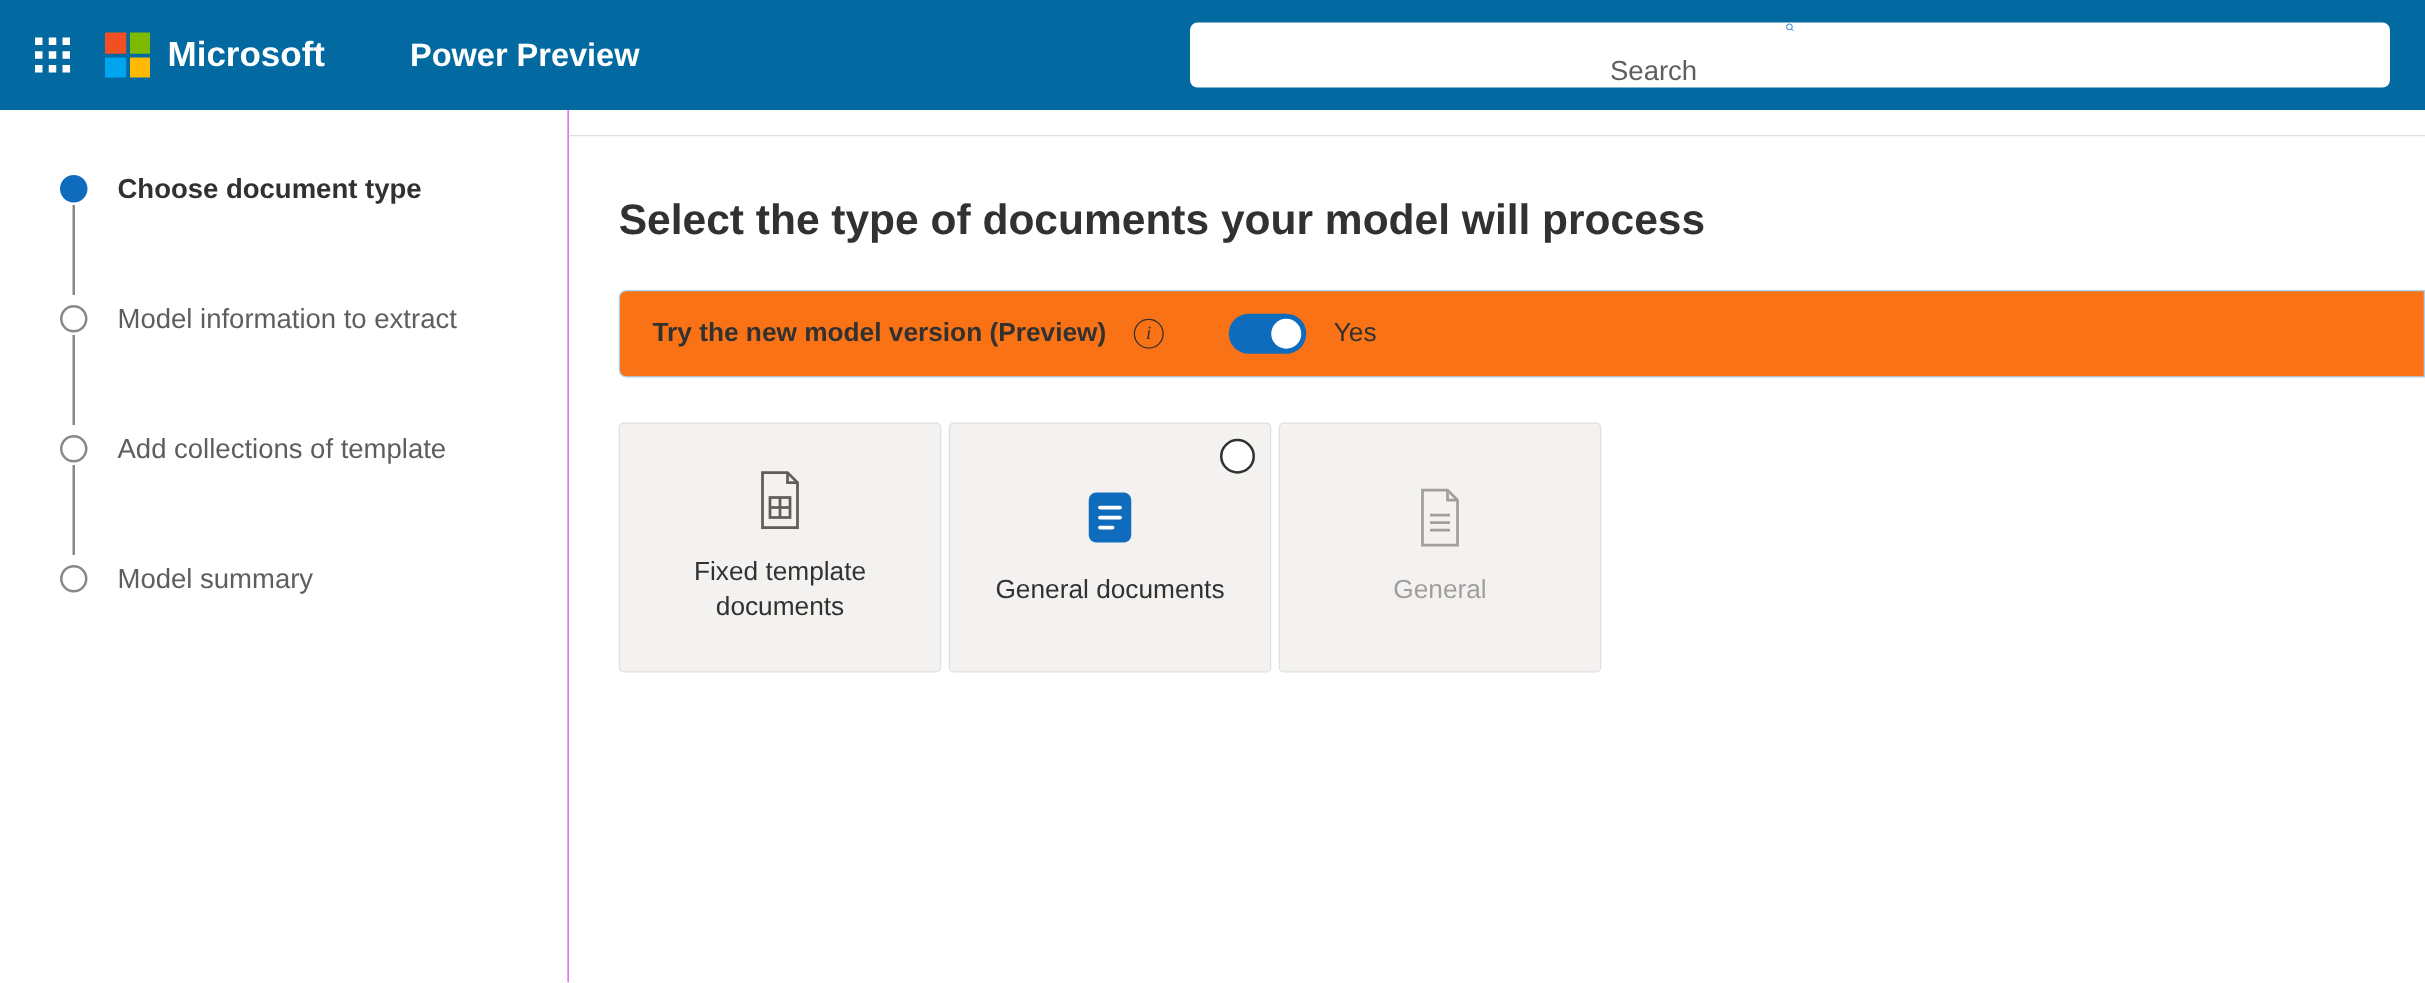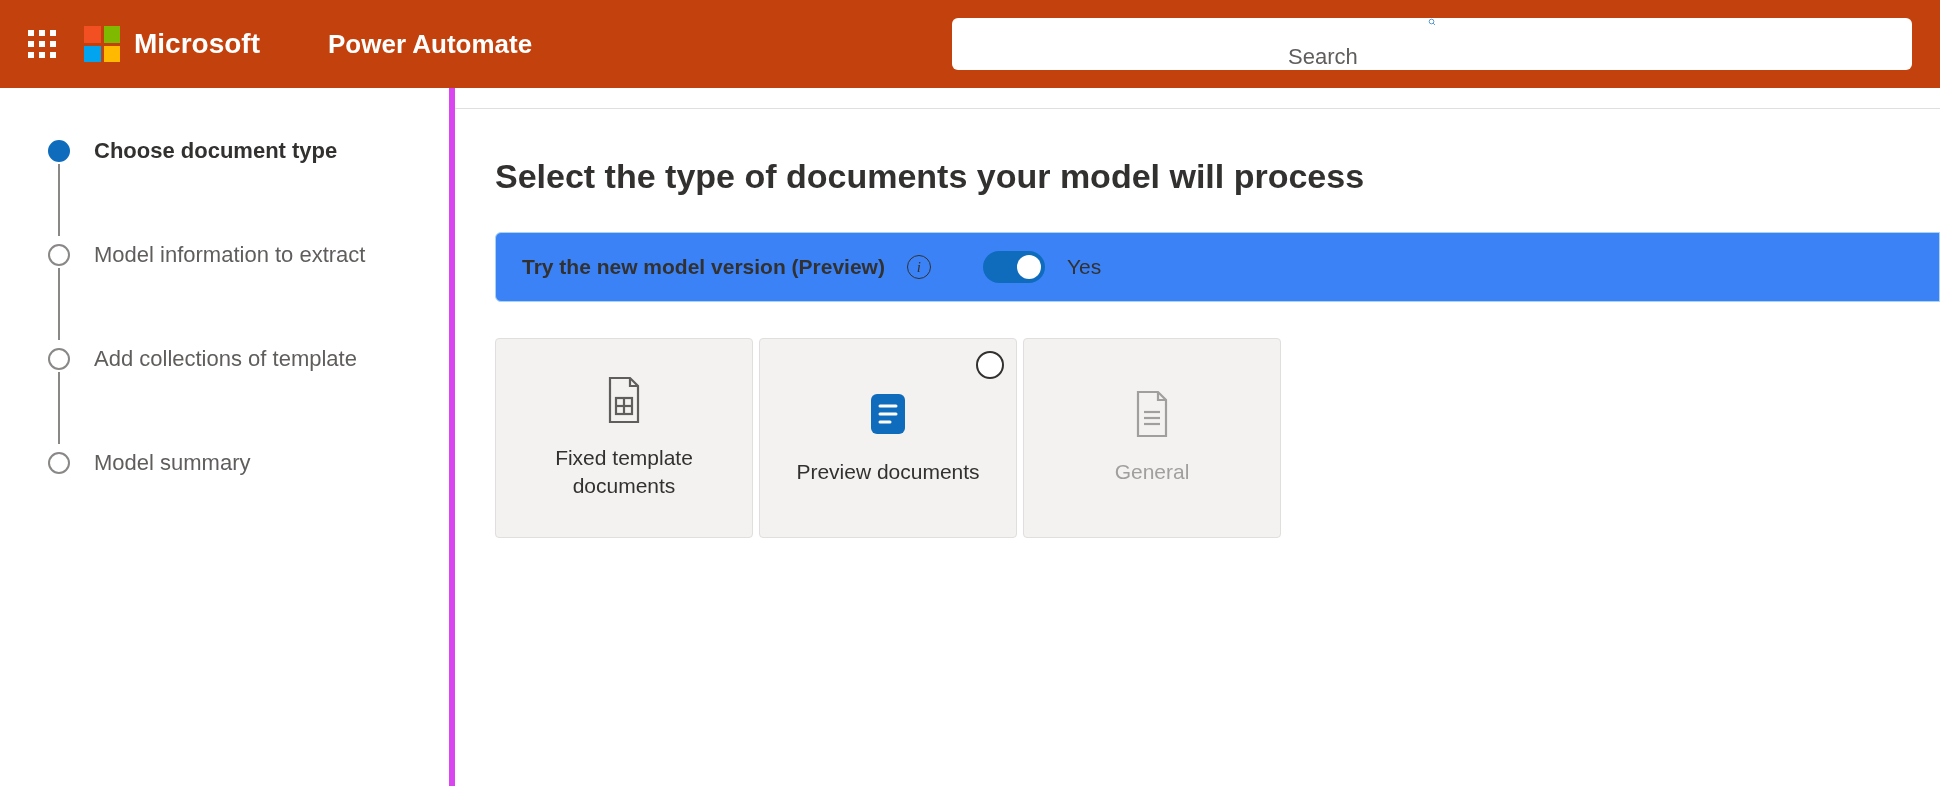--- a/index.html
+++ b/index.html
@@ -8,21 +8,21 @@
     font-size: 14px;
     color: #323130;
     background: #fff;
     width: 1940px;
     height: 786px;
     overflow: hidden;
   }
 
   
   .header {
-    background: #c2410c;
+    background: #0369a1;
     color: #fff;
     height: 88px;
     display: flex;
     align-items: center;
     padding: 0 28px;
     gap: 28px;
   }
   .waffle {
     width: 28px; height: 28px;
     display: grid;
@@ -72,21 +72,21 @@
   }
   .search input::placeholder { color: #605e5c; }
 
   
   .body {
     display: flex;
     height: calc(100% - 88px);
   }
   .sidebar {
     width: 455px;
-    border-right: 6px solid #d946ef;
+    border-right: 1px solid #d946ef;
     padding: 48px 40px 0 48px;
   }
   .steps { list-style: none; position: relative; }
   .step {
     display: flex;
     align-items: center;
     gap: 24px;
     position: relative;
     cursor: pointer;
     min-height: 30px;
@@ -132,21 +132,21 @@
     padding: 48px 0 0 0;
   }
   .page-title {
     font-size: 34px;
     font-weight: 600;
     color: #323130;
     margin-bottom: 36px;
   }
 
   .preview-banner {
-    background: #3b82f6;
+    background: #f97316;
     border: 1px solid #a9d3f2;
     border-radius: 6px 0 0 6px;
     padding: 18px 26px;
     display: flex;
     align-items: center;
     gap: 22px;
     font-size: 21px;
   }
   .preview-banner .banner-label { font-weight: 600; }
   .info-icon {
@@ -226,21 +226,21 @@
   </div>
   <div class="ms-block">
     <div class="ms-logo">
       <div class="r"></div>
         <div class="g"></div>
         <div class="b"></div>
         <div class="y"></div>
     </div>
     <div class="ms-name">Microsoft</div>
   </div>
-  <div class="app-name">Power Automate</div>
+  <div class="app-name">Power Preview</div>
 
   <div class="search-wrap">
     <div class="search">
       <svg width="24" height="24" viewBox="0 0 24 24" fill="none" stroke="#0f6cbd" stroke-width="2">
         <circle cx="10.5" cy="10.5" r="7"></circle>
         <line x1="21" y1="21" x2="15.5" y2="15.5"></line>
       </svg>
       <input type="text" placeholder="Search" style="">
     </div>
   </div>
@@ -304,21 +304,21 @@
         <div class="card">
           <span class="radio"></span>
           <div class="icon-slot">
             <svg width="38" height="44" viewBox="0 0 38 44">
               <rect x="2" y="2" width="34" height="40" rx="6" fill="#0f6cbd"></rect>
               <line x1="11" y1="14" x2="27" y2="14" stroke="#fff" stroke-width="3" stroke-linecap="round"></line>
               <line x1="11" y1="22" x2="27" y2="22" stroke="#fff" stroke-width="3" stroke-linecap="round"></line>
               <line x1="11" y1="30" x2="21" y2="30" stroke="#fff" stroke-width="3" stroke-linecap="round"></line>
             </svg>
           </div>
-          <div class="card-label">Preview documents</div>
+          <div class="card-label">General documents</div>
         </div>
 
         <div class="card disabled">
           <div class="icon-slot">
             <svg width="40" height="48" viewBox="0 0 40 48" fill="none" stroke="#a19f9d" stroke-width="2.2">
               <path d="M6 2 H26 L34 10 V46 H6 Z"></path>
               <path d="M26 2 V10 H34"></path>
               <line x1="12" y1="22" x2="28" y2="22"></line>
               <line x1="12" y1="28" x2="28" y2="28"></line>
               <line x1="12" y1="34" x2="28" y2="34"></line>

